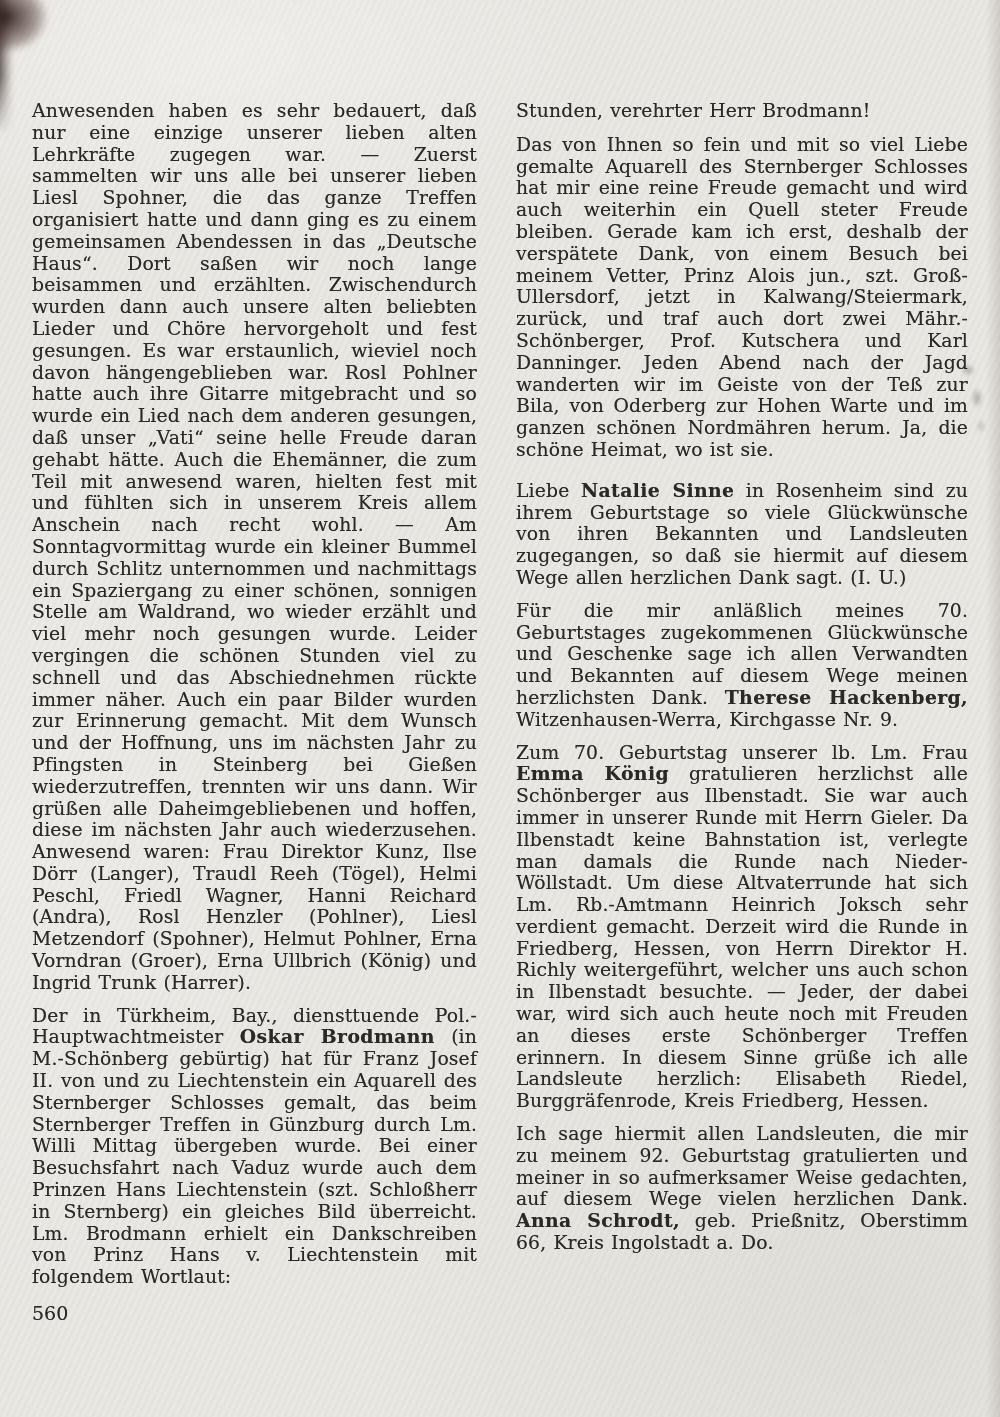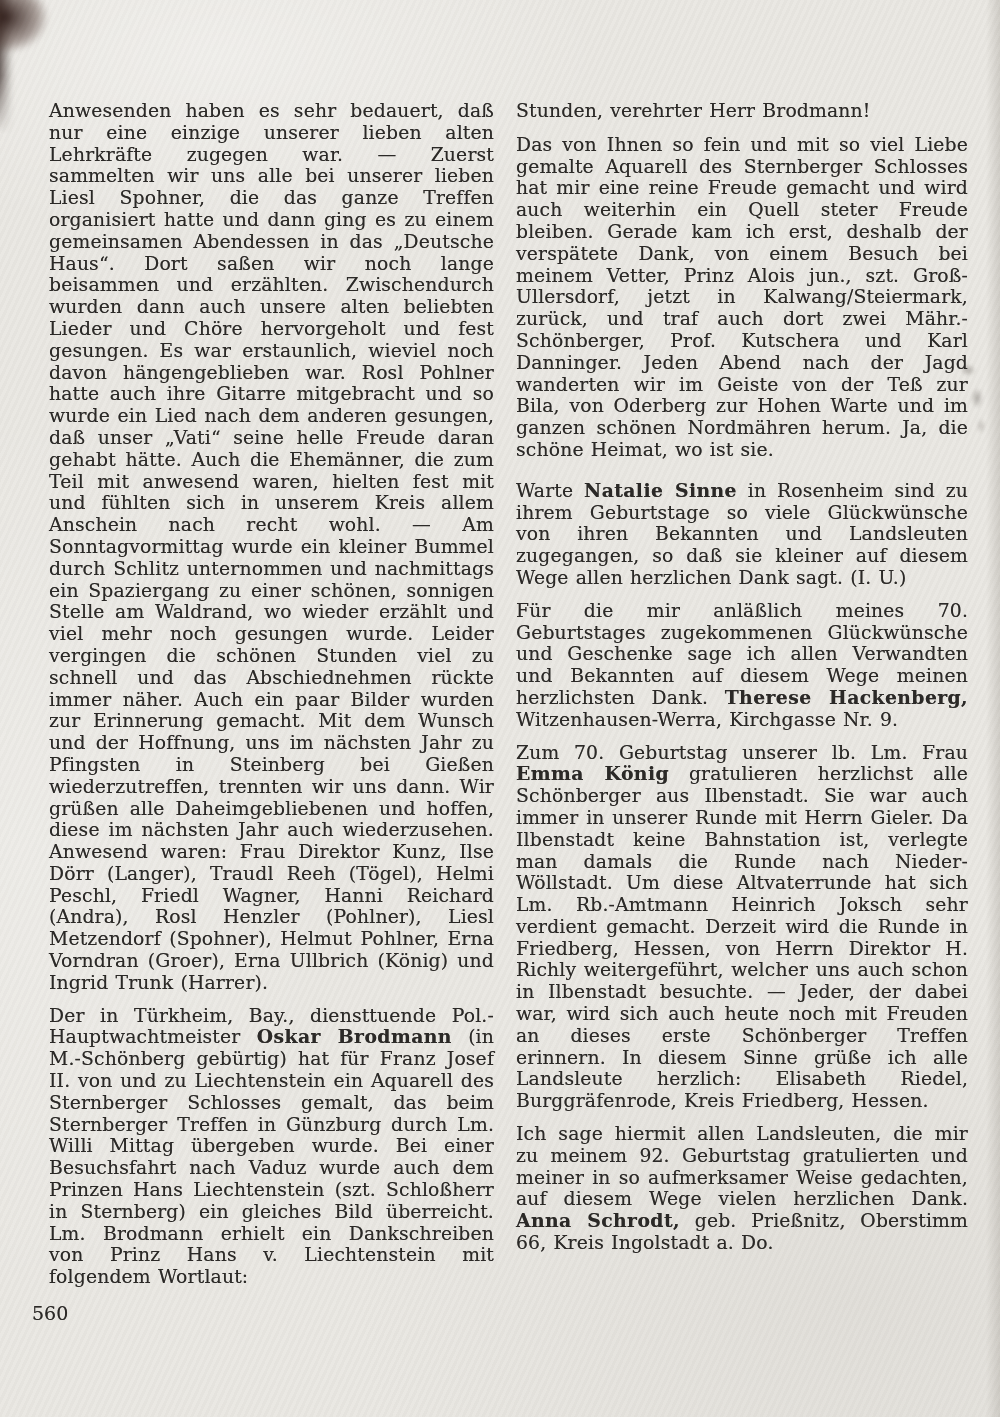--- a/index.html
+++ b/index.html
@@ -43,21 +43,21 @@
     color: #2b2927;
     font-size: 18.8px;
     line-height: 21.8px;
     letter-spacing: 0.15px;
     word-spacing: 1px;
     text-align: justify;
     hyphens: auto;
     -webkit-hyphens: auto;
     text-shadow: 0 0 0.4px rgba(43,41,39,0.55);
   }
-  .col-left  { left: 49px;  top: 100px; width: 445px; }
+  .col-left  { left: 32px;  top: 100px; width: 445px; }
   .col-right { left: 516px; top: 100px; width: 452px; }
   .para { margin: 0 0 11px 0; }
   .salutation { margin-bottom: 12px; }
   .b { font-weight: bold; letter-spacing: 0.4px; }
   .closing { margin: 0 0 19px 0; }
   .closing-line1 { padding-left: 24px; }
   .closing-line2 { text-align: right; padding-right: 6px; }
   .page-number {
     position: absolute; left: 32px; top: 1302px;
     color: #2b2927; font-size: 19px;
@@ -75,21 +75,21 @@
   <p class="para">Anwesenden haben es sehr bedauert, daß nur eine einzige unserer lieben alten Lehrkräfte zugegen war. — Zuerst sammelten wir uns alle bei unserer lieben Liesl Spohner, die das ganze Treffen organisiert hatte und dann ging es zu einem gemeinsamen Abendessen in das „Deutsche Haus“. Dort saßen wir noch lange beisammen und erzählten. Zwischendurch wurden dann auch unsere alten beliebten Lieder und Chöre hervorgeholt und fest gesungen. Es war erstaunlich, wieviel noch davon hängengeblieben war. Rosl Pohlner hatte auch ihre Gitarre mitgebracht und so wurde ein Lied nach dem anderen gesungen, daß unser „Vati“ seine helle Freude daran gehabt hätte. Auch die Ehemänner, die zum Teil mit anwesend waren, hielten fest mit und fühlten sich in unserem Kreis allem Anschein nach recht wohl. — Am Sonntagvormittag wurde ein kleiner Bummel durch Schlitz unternommen und nachmittags ein Spaziergang zu einer schönen, sonnigen Stelle am Waldrand, wo wieder erzählt und viel mehr noch gesungen wurde. Leider vergingen die schönen Stunden viel zu schnell und das Abschiednehmen rückte immer näher. Auch ein paar Bilder wurden zur Erinnerung gemacht. Mit dem Wunsch und der Hoffnung, uns im nächsten Jahr zu Pfingsten in Steinberg bei Gießen wiederzutreffen, trennten wir uns dann. Wir grüßen alle Daheimgebliebenen und hoffen, diese im nächsten Jahr auch wiederzusehen. Anwesend waren: Frau Direktor Kunz, Ilse Dörr (Langer), Traudl Reeh (Tögel), Helmi Peschl, Friedl Wagner, Hanni Reichard (Andra), Rosl Henzler (Pohlner), Liesl Metzendorf (Spohner), Helmut Pohlner, Erna Vorndran (Groer), Erna Ullbrich (König) und Ingrid Trunk (Harrer).</p>
   <p class="para"><span>Der in Türkheim, Bay., diensttuende Pol.-Hauptwachtmeister </span><span class="b">Oskar Brodmann</span><span> (in M.-Schönberg gebürtig) hat für Franz Josef II. von und zu Liechtenstein ein Aquarell des Sternberger Schlosses gemalt, das beim Sternberger Treffen in Günzburg durch Lm. Willi Mittag übergeben wurde. Bei einer Besuchsfahrt nach Vaduz wurde auch dem Prinzen Hans Liechtenstein (szt. Schloßherr in Sternberg) ein gleiches Bild überreicht. Lm. Brodmann erhielt ein Dankschreiben von Prinz Hans v. Liechtenstein mit folgendem Wortlaut:</span></p>
 </div>
 
 <div class="col col-right">
   <p class="para salutation">Stunden, verehrter Herr Brodmann!</p>
   <p class="para">Das von Ihnen so fein und mit so viel Liebe gemalte Aquarell des Sternberger Schlosses hat mir eine reine Freude gemacht und wird auch weiterhin ein Quell steter Freude bleiben. Gerade kam ich erst, deshalb der verspätete Dank, von einem Besuch bei meinem Vetter, Prinz Alois jun., szt. Groß-Ullersdorf, jetzt in Kalwang/Steiermark, zurück, und traf auch dort zwei Mähr.-Schönberger, Prof. Kutschera und Karl Danninger. Jeden Abend nach der Jagd wanderten wir im Geiste von der Teß zur Bila, von Oderberg zur Hohen Warte und im ganzen schönen Nordmähren herum. Ja, die schöne Heimat, wo ist sie.</p>
   <div class="closing">
   </div>
 
-  <p class="para"><span>Warte </span><span class="b">Natalie Sinne</span><span> in Rosenheim sind zu ihrem Geburtstage so viele Glückwünsche von ihren Bekannten und Landsleuten zugegangen, so daß sie kleiner auf diesem Wege allen herzlichen Dank sagt. (I. U.)</span></p>
+  <p class="para"><span>Liebe </span><span class="b">Natalie Sinne</span><span> in Rosenheim sind zu ihrem Geburtstage so viele Glückwünsche von ihren Bekannten und Landsleuten zugegangen, so daß sie hiermit auf diesem Wege allen herzlichen Dank sagt. (I. U.)</span></p>
 
   <p class="para"><span>Für die mir anläßlich meines 70. Geburtstages zugekommenen Glückwünsche und Geschenke sage ich allen Verwandten und Bekannten auf diesem Wege meinen herzlichsten Dank. </span><span class="b">Therese Hackenberg,</span><span> Witzenhausen-Werra, Kirchgasse Nr. 9.</span></p>
 
   <p class="para"><span>Zum 70. Geburtstag unserer lb. Lm. Frau </span><span class="b">Emma König</span><span> gratulieren herzlichst alle Schönberger aus Ilbenstadt. Sie war auch immer in unserer Runde mit Herrn Gieler. Da Ilbenstadt keine Bahnstation ist, verlegte man damals die Runde nach Nieder-Wöllstadt. Um diese Altvaterrunde hat sich Lm. Rb.-Amtmann Heinrich Joksch sehr verdient gemacht. Derzeit wird die Runde in Friedberg, Hessen, von Herrn Direktor H. Richly weitergeführt, welcher uns auch schon in Ilbenstadt besuchte. — Jeder, der dabei war, wird sich auch heute noch mit Freuden an dieses erste Schönberger Treffen erinnern. In diesem Sinne grüße ich alle Landsleute herzlich: Elisabeth Riedel, Burggräfenrode, Kreis Friedberg, Hessen.</span></p>
 
   <p class="para"><span>Ich sage hiermit allen Landsleuten, die mir zu meinem 92. Geburtstag gratulierten und meiner in so aufmerksamer Weise gedachten, auf diesem Wege vielen herzlichen Dank. </span><span class="b">Anna Schrodt,</span><span> geb. Prießnitz, Oberstimm 66, Kreis Ingolstadt a. Do.</span></p>
 </div>
 
 <div class="page-number">560</div>
 

